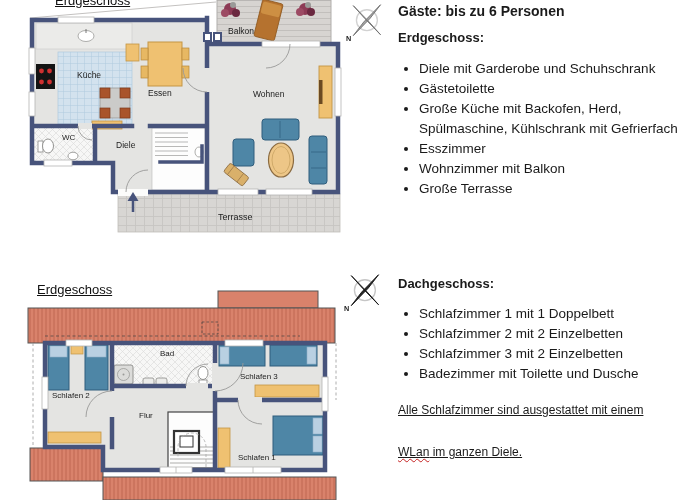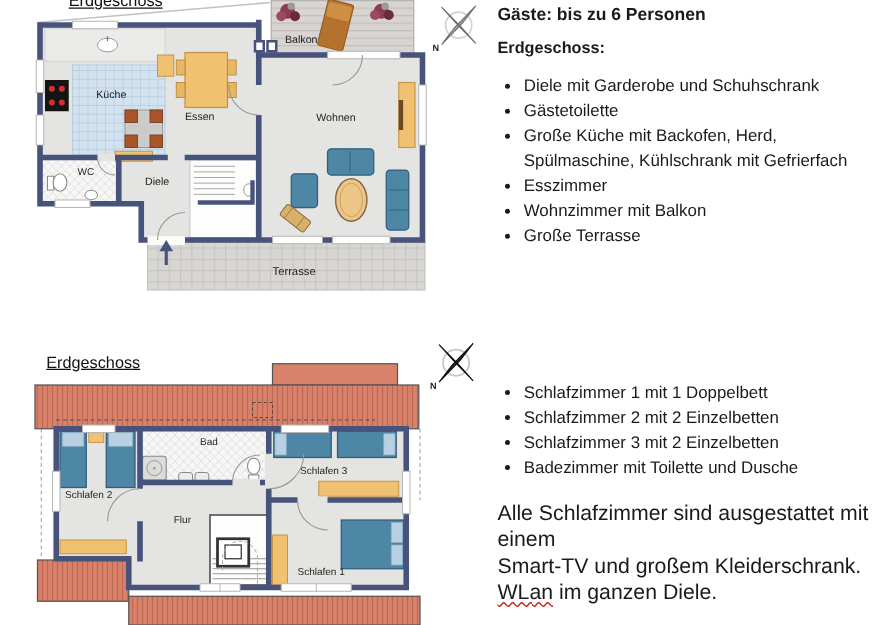--- a/index.html
+++ b/index.html
@@ -18,21 +18,21 @@
   .right-col{position:absolute;left:398px;top:0;width:300px;height:419px;z-index:2;}
   .right-col > *{position:absolute;left:0;margin:0;}
   .guests{top:3px;font-size:14px;font-weight:700;}
   .sec{font-size:13px;font-weight:700;}
   .sec-gf{top:30px;}
   .sec-df{top:276px;}
   ul.feat{padding:0 0 0 21px;list-style:disc;}
   ul.feat li{font-size:13.5px;line-height:20px;white-space:pre-line;}
   .gf-list{top:59px;width:295px;}
   .df-list{top:304px;width:295px;}
-  .note{top:400px;font-size:17px;line-height:21px;width:300px;}
+  .note{top:400px;font-size:12px;line-height:21px;width:300px;text-decoration:underline;}
   .squiggle{text-decoration:underline wavy #c52222;text-decoration-thickness:1px;text-underline-offset:2px;}
   svg text{font-family:"Liberation Sans",sans-serif;fill:#222;}
 </style>
 </head>
 <body>
 
 <div class="page">
 
   <svg id="gf-svg" class="plan-svg" width="345" height="238" viewBox="0 0 345 238">
     <defs>
@@ -330,27 +330,28 @@
     <ul class="feat gf-list">
       <li>Diele mit Garderobe und Schuhschrank</li>
       <li>Gästetoilette</li>
       <li>Große Küche mit Backofen, Herd,
 Spülmaschine, Kühlschrank mit Gefrierfach</li>
       <li>Esszimmer</li>
       <li>Wohnzimmer mit Balkon</li>
       <li>Große Terrasse</li>
     </ul>
 
+    <h3 class="sec sec-df">Dachgeschoss:</h3>
     <ul class="feat df-list">
       <li>Schlafzimmer 1 mit 1 Doppelbett</li>
       <li>Schlafzimmer 2 mit 2 Einzelbetten</li>
       <li>Schlafzimmer 3 mit 2 Einzelbetten</li>
       <li>Badezimmer mit Toilette und Dusche</li>
     </ul>
 
     <p class="note">
       <span>Alle Schlafzimmer sind ausgestattet mit einem</span><br>
-      <span>Smart-TV und großem Kleiderschrank.</span><br>
+      <br>
       <span class="squiggle">WLan</span><span> im ganzen Diele.</span>
     </p>
   </div>
 
 </div>
 
 </body></html>

